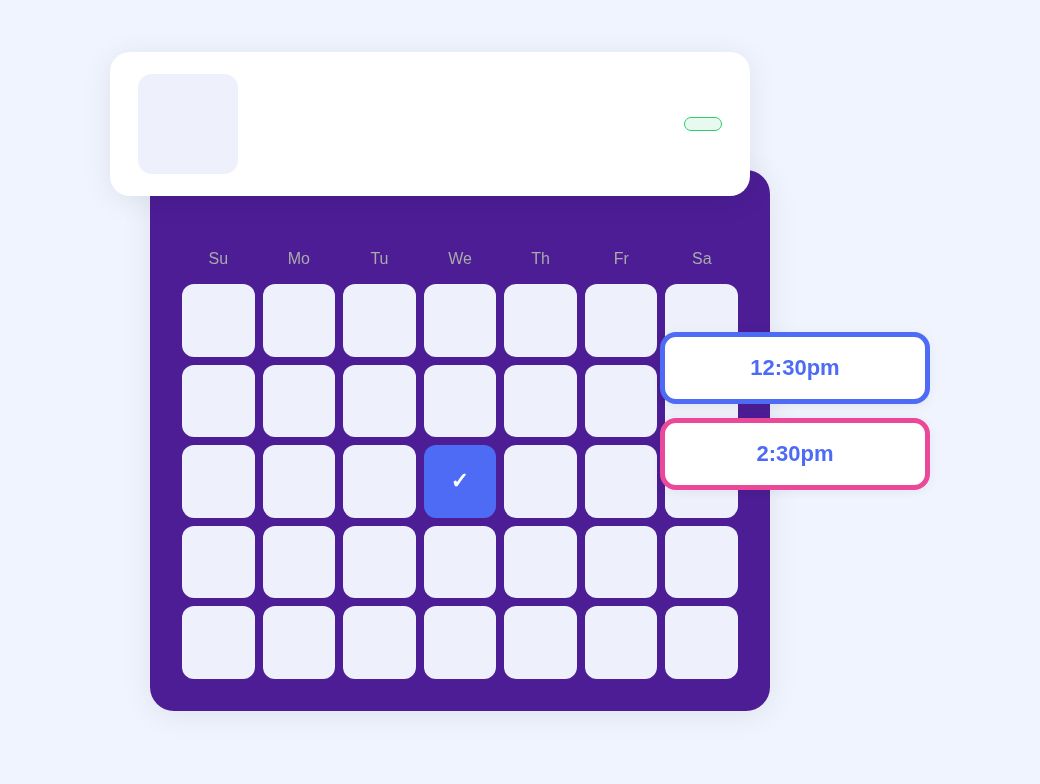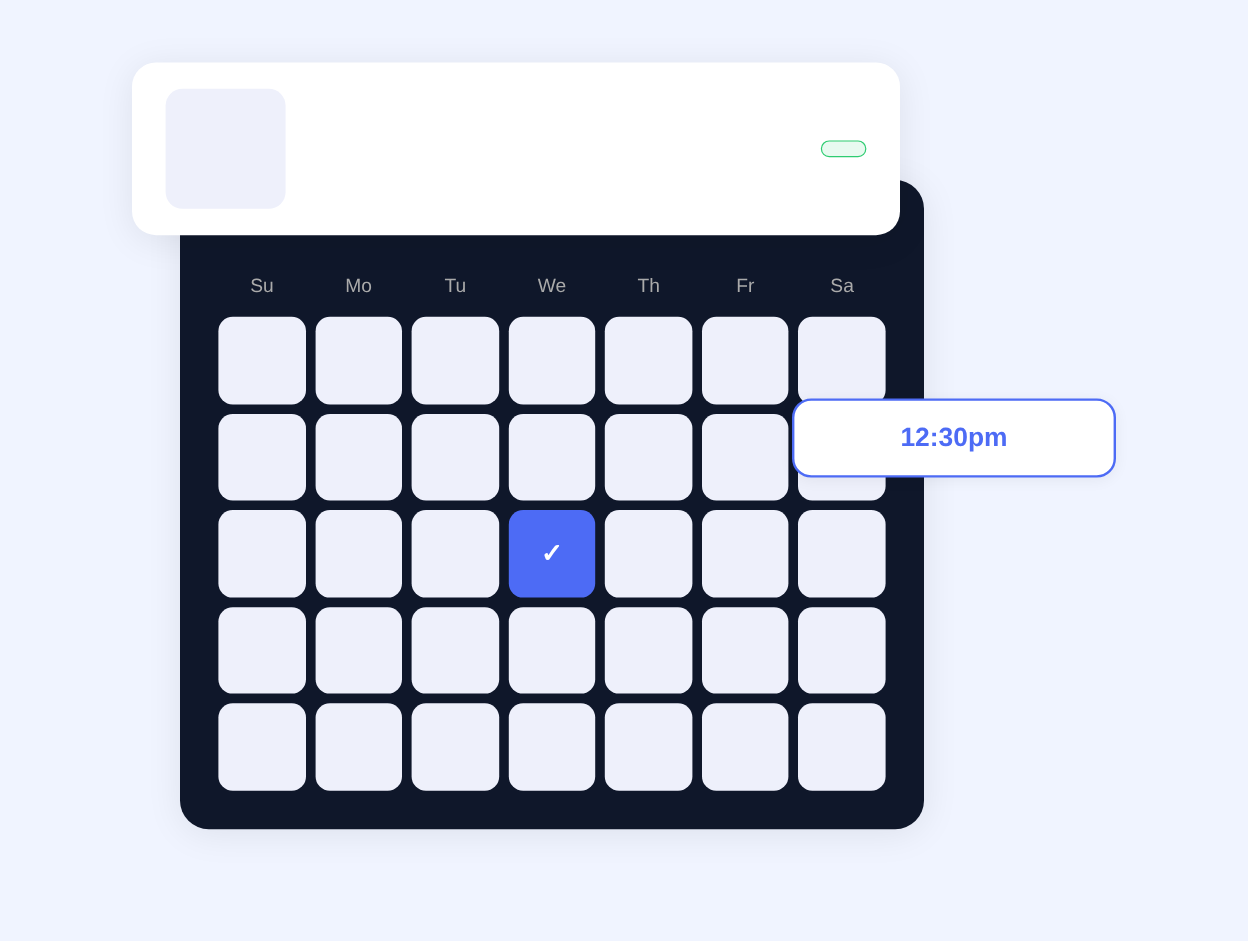--- a/index.html
+++ b/index.html
@@ -84,24 +84,24 @@
       border-radius: 20px;
       padding: 6px 18px;
       font-size: 14px;
       font-weight: 600;
       white-space: nowrap;
     }
 
     
     .calendar-card {
       position: absolute;
-      top: 98px;
+      top: 118px;
       left: 40px;
       width: 620px;
-      background: #0f172a;
+      background: #4c1d95;
       border-radius: 24px;
       padding: 28px 32px 32px;
       box-shadow: 0 4px 30px rgba(0,0,0,0.08);
       z-index: 5;
     }
 
     .calendar-nav {
       display: flex;
       justify-content: flex-end;
       gap: 12px;
@@ -164,21 +164,21 @@
       right: 0;
       width: 270px;
       display: flex;
       flex-direction: column;
       gap: 14px;
       z-index: 15;
     }
 
     .time-slot {
       background: #ffffff;
-      border: 2px solid #ec4899;
+      border: 5px solid #ec4899;
       border-radius: 16px;
       padding: 18px 0;
       text-align: center;
       font-size: 22px;
       font-weight: 700;
       color: #4d6bf5;
       cursor: pointer;
       box-shadow: 0 2px 12px rgba(0,0,0,0.06);
     }
 
@@ -250,15 +250,16 @@
         <div class="day-cell"></div>
         <div class="day-cell"></div>
         <div class="day-cell"></div>
         <div class="day-cell"></div>
         <div class="day-cell"></div>
       </div>
   </div>
 
   <div class="time-slots" id="time-slots">
   <div class="time-slot first">12:30pm</div>
+      <div class="time-slot">2:30pm</div>
     </div>
 
 </div>
 
 </body></html>

